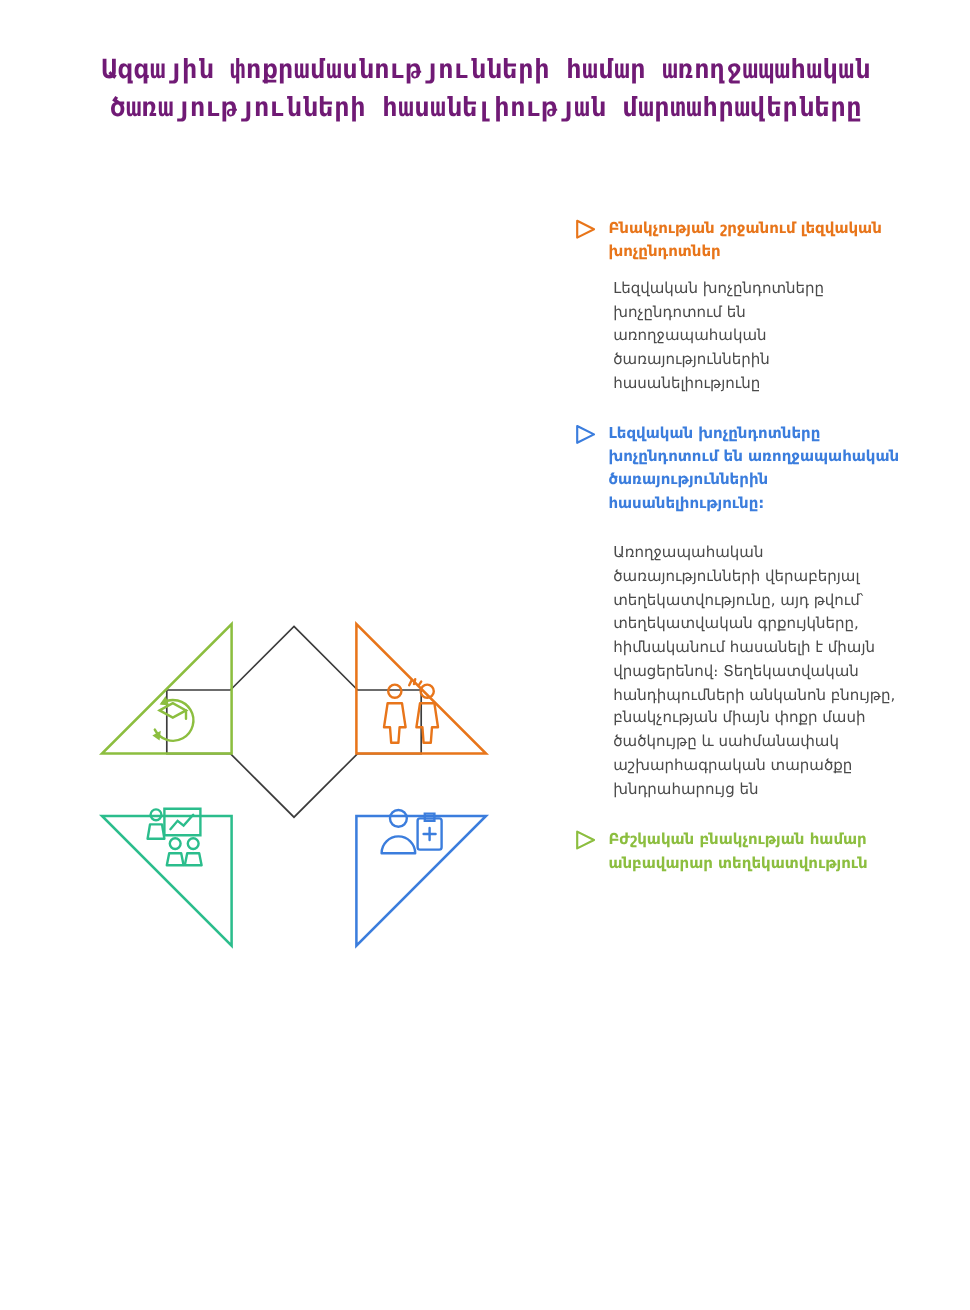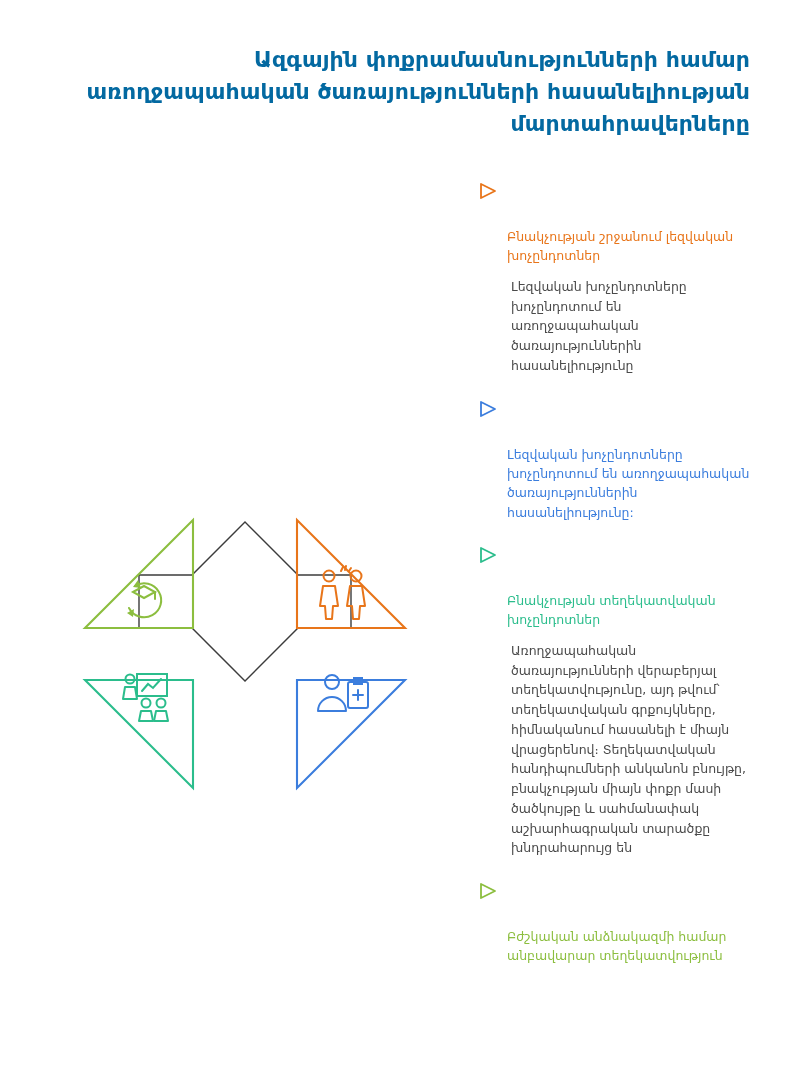--- a/index.html
+++ b/index.html
@@ -13,26 +13,27 @@
     height: 1092px;
     position: relative;
     font-family: "DejaVu Sans", sans-serif;
     overflow: hidden;
   }
   .page-title {
     position: absolute;
     left: 60px;
     top: 44px;
     width: 690px;
-    text-align: right;
+    text-align: center;
     font-size: 22px;
     font-weight: bold;
     line-height: 1.45;
-    color: #0369a1;
+    color: #701a75;
     letter-spacing: 0.1px;
+    font-family: Liberation Mono, monospace;
   }
 
   
   .graphic {
     position: absolute;
     left: 60px;
     top: 390px;
     width: 370px;
     height: 450px;
   }
@@ -52,22 +53,21 @@
     align-items: flex-start;
     gap: 9px;
   }
   .tri {
     flex: 0 0 auto;
     margin-top: 2px;
   }
   .item-title {
     font-size: 12.5px;
     line-height: 1.55;
-    font-weight: normal;
-    margin-top: 47px;
+    font-weight: bold;
   }
   .item-body {
     margin-top: 11px;
     margin-left: 33px;
     font-size: 12.5px;
     line-height: 1.58;
     color: #4a4a4a;
   }
   .i0 .item-title { color: #e8751a; }
   .i1 .item-title { color: #3b7ddd; }
@@ -158,35 +158,27 @@
       <span class="tri">
         <svg width="20" height="18" viewBox="0 0 20 18">
             <path d="M3 2 L17 9 L3 16 Z" fill="none" stroke="#3b7ddd" stroke-width="1.8" stroke-linejoin="round"></path>
           </svg>
       </span>
       <span class="item-title">Լեզվական խոչընդոտները խոչընդոտում են առողջապահական ծառայություններին հասանելիությունը:</span>
     </div>
   </div>
 
   <div class="item i2">
-    <div class="item-head">
-      <span class="tri">
-        <svg width="20" height="18" viewBox="0 0 20 18">
-            <path d="M3 2 L17 9 L3 16 Z" fill="none" stroke="#2bbd8c" stroke-width="1.8" stroke-linejoin="round"></path>
-          </svg>
-      </span>
-      <span class="item-title">Բնակչության տեղեկատվական խոչընդոտներ</span>
-    </div>
     <div class="item-body">Առողջապահական ծառայությունների վերաբերյալ տեղեկատվությունը, այդ թվում՝ տեղեկատվական գրքույկները, հիմնականում հասանելի է միայն վրացերենով։ Տեղեկատվական հանդիպումների անկանոն բնույթը, բնակչության միայն փոքր մասի ծածկույթը և սահմանափակ աշխարհագրական տարածքը խնդրահարույց են</div>
   </div>
 
   <div class="item i3">
     <div class="item-head">
       <span class="tri">
         <svg width="20" height="18" viewBox="0 0 20 18">
             <path d="M3 2 L17 9 L3 16 Z" fill="none" stroke="#8cbe3f" stroke-width="1.8" stroke-linejoin="round"></path>
           </svg>
       </span>
-      <span class="item-title">Բժշկական անձնակազմի համար անբավարար տեղեկատվություն</span>
+      <span class="item-title">Բժշկական բնակչության համար անբավարար տեղեկատվություն</span>
     </div>
   </div>
 
 </div>
 
 </body></html>

